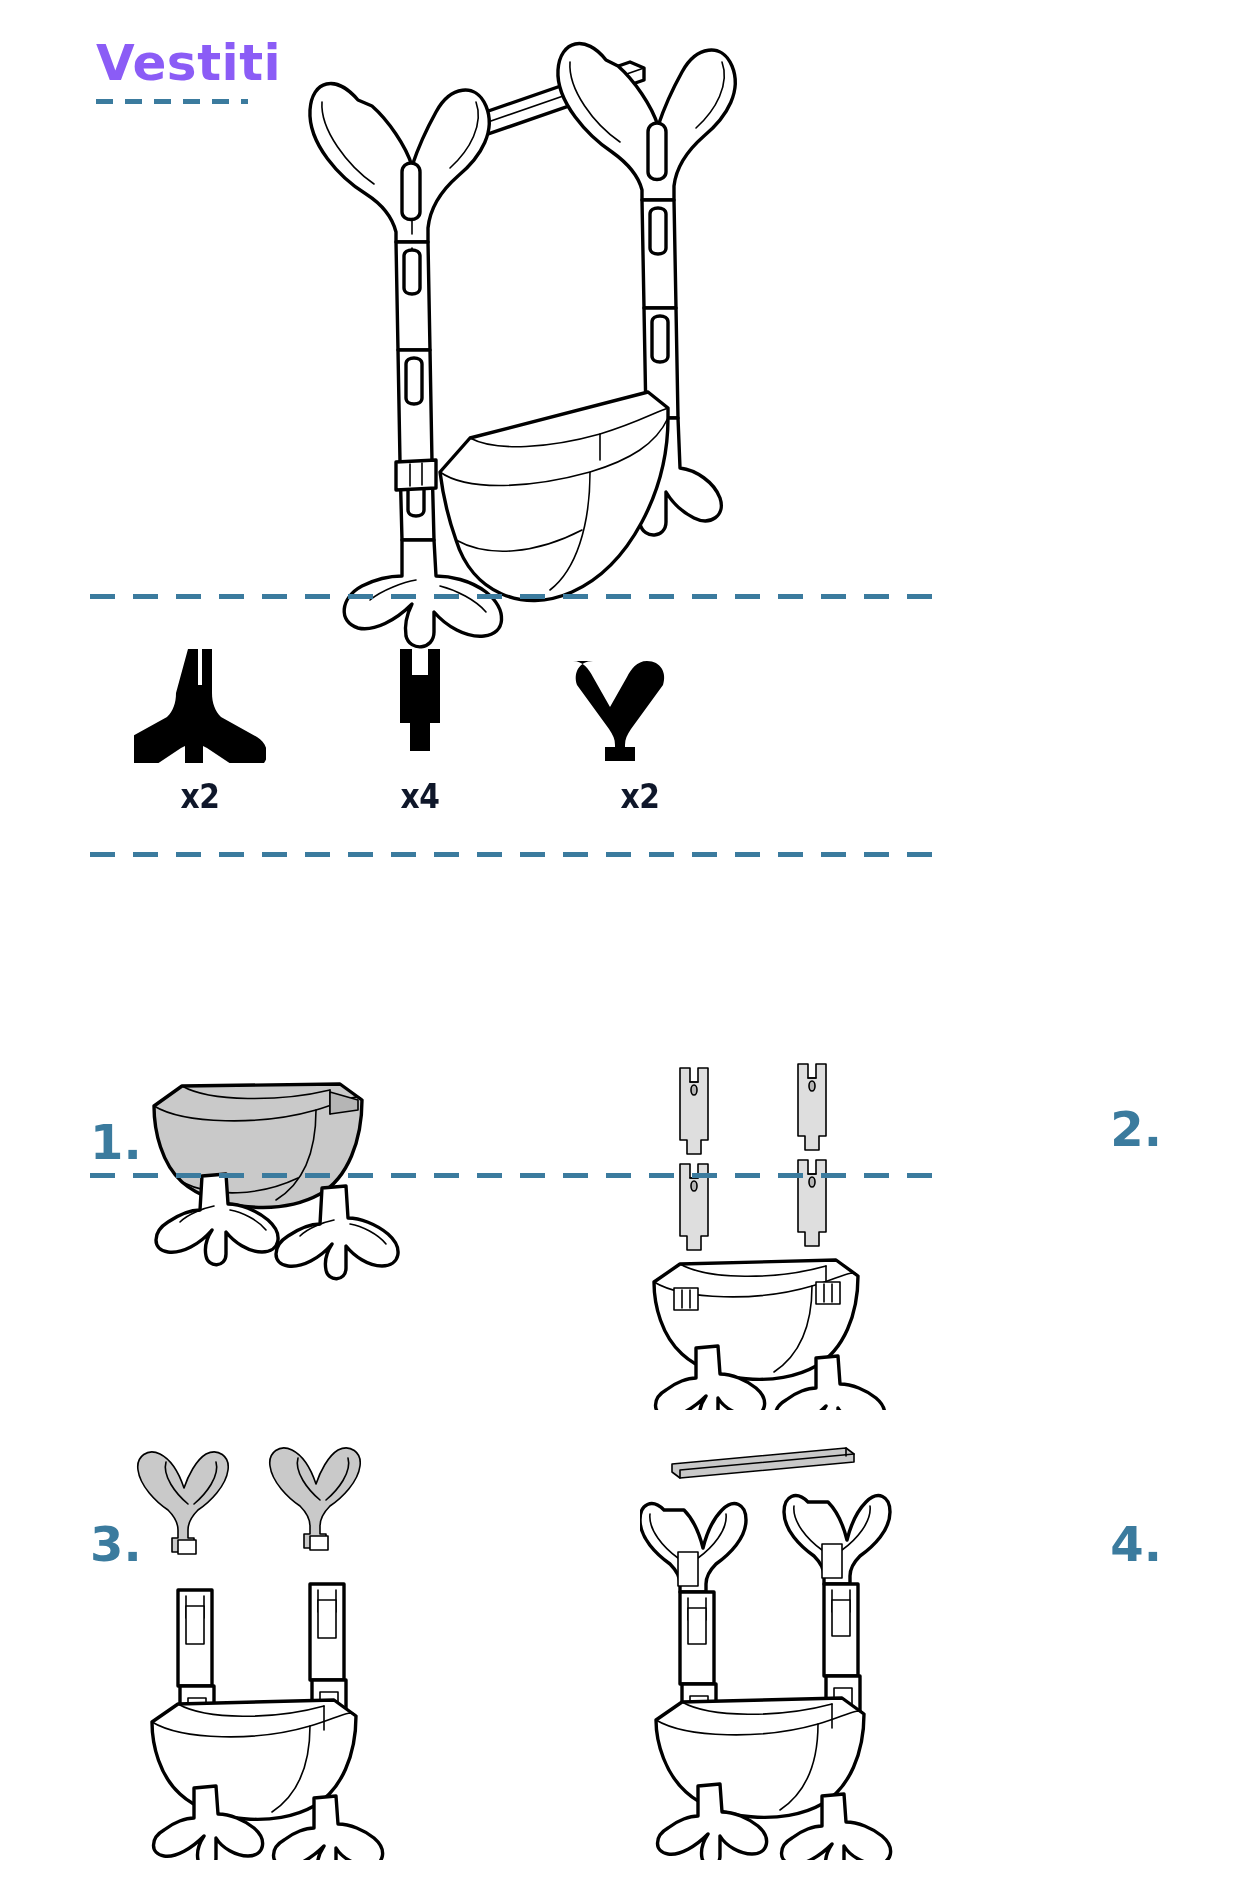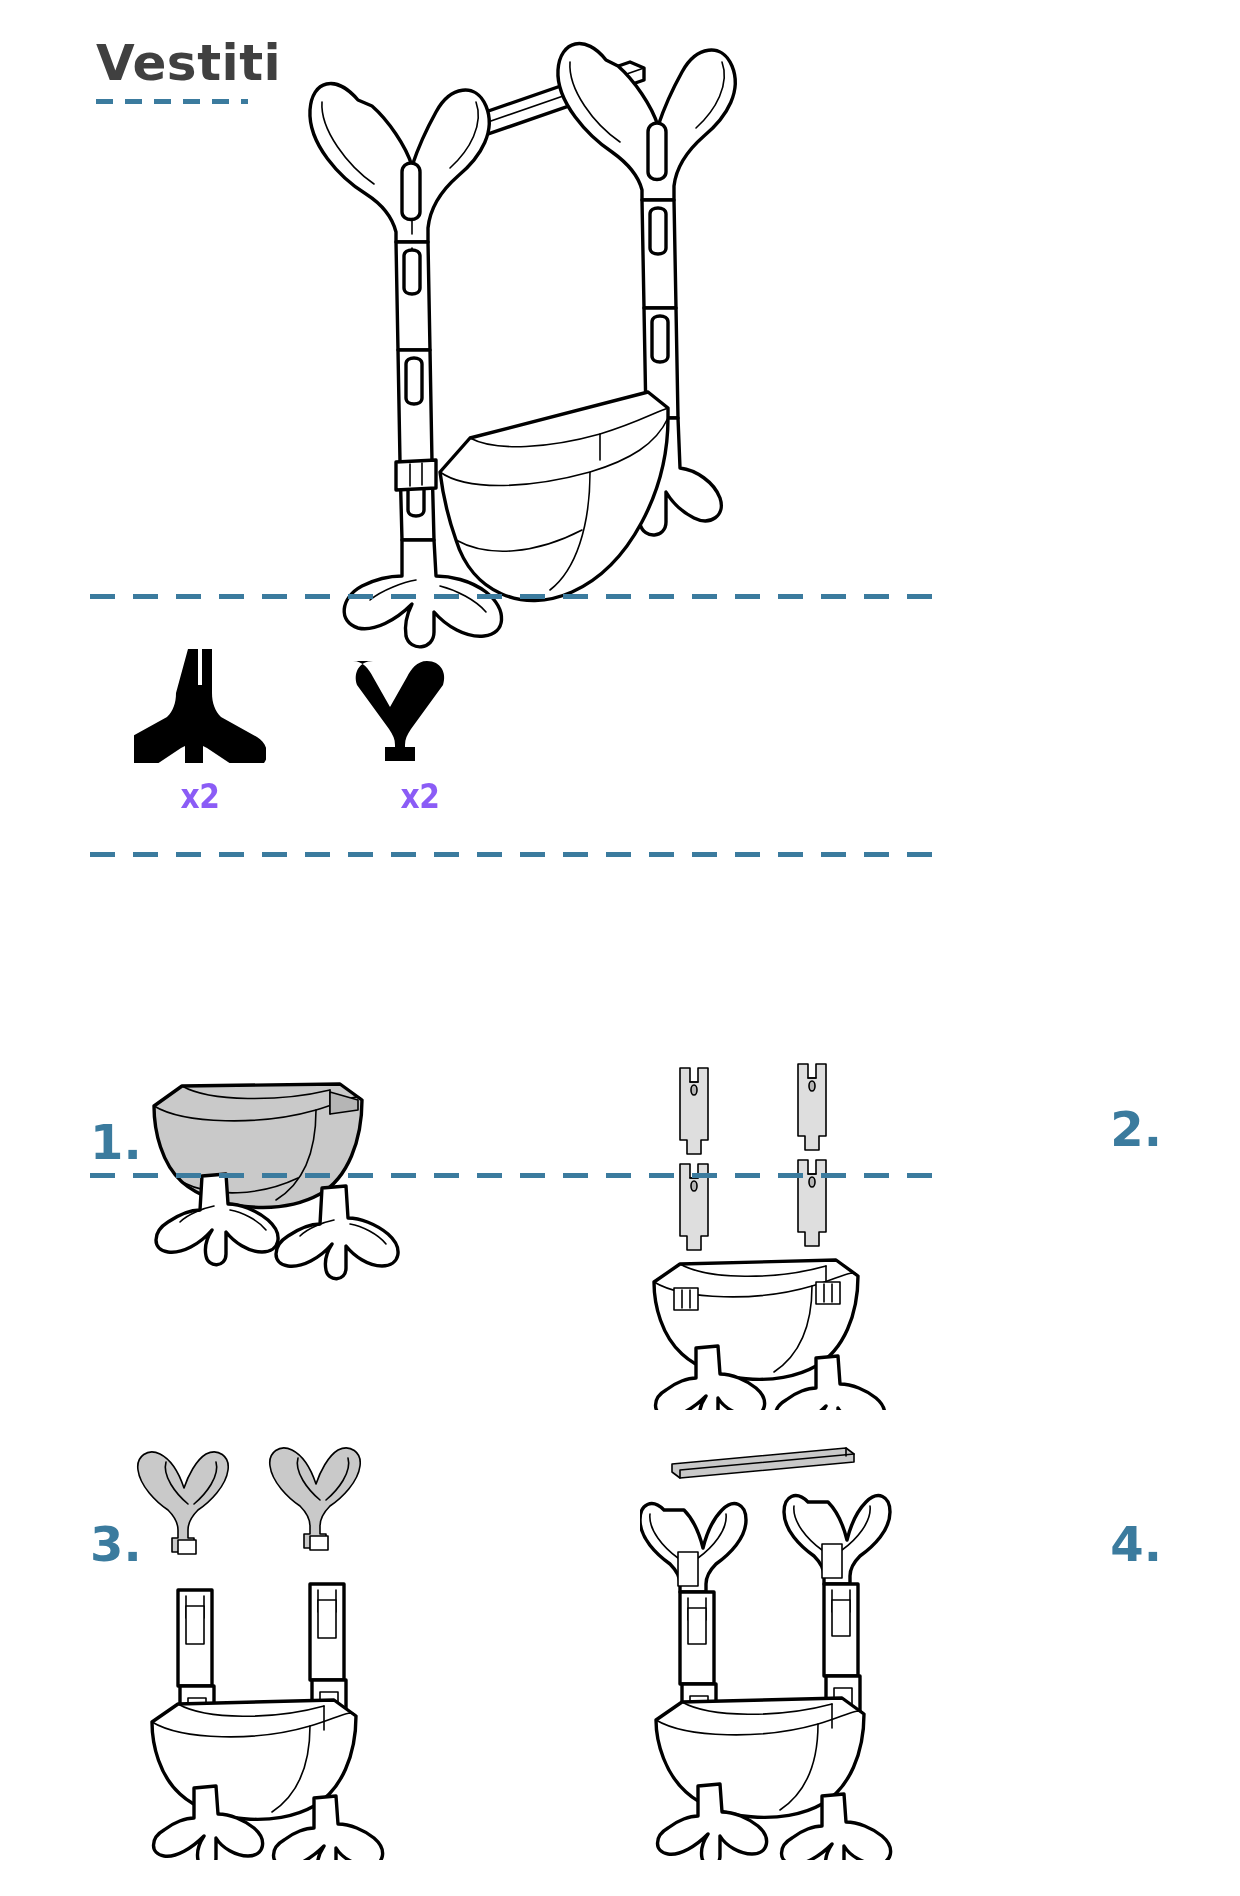--- a/index.html
+++ b/index.html
@@ -26,21 +26,21 @@
   
   #title-block {
     position: absolute;
     left: 96px;
     top: 38px;
     width: 360px;
   }
   #page-title {
     font-size: 50px;
     font-weight: bold;
-    color: #404040;
+    color: #8b5cf6;
     letter-spacing: 0.5px;
     line-height: 1;
     margin: 0;
     font-family: "DejaVu Sans", sans-serif;
   }
   #title-rule {
     margin-top: 11px;
     width: 152px;
     height: 5px;
     background-image: repeating-linear-gradient(
@@ -94,21 +94,21 @@
     display: flex;
     align-items: flex-end;
     justify-content: center;
   }
   .part-qty {
     margin-top: 14px;
     font-size: 33px;
     font-weight: bold;
     font-family: "DejaVu Sans Condensed", "Liberation Sans Narrow", "Liberation Sans", sans-serif;
     letter-spacing: -0.5px;
-    color: #8b5cf6;
+    color: #0f172a;
   }
 
   
   .step {
     position: absolute;
   }
   .step-num {
     position: absolute;
     font-size: 48px;
     font-weight: bold;
@@ -247,20 +247,28 @@
                                  c0 10 3 18 9 24
                                  l36 20 c10 6 13 18 7 26 -6 9 -18 11 -27 5
                                  l-30 -20 -4 -2 v18 h-18 v-18 l-4 2 -30 20
                                  c-9 6 -21 4 -27 -5 -6 -8 -3 -20 7 -26
                                  l36 -20 c6 -6 9 -14 9 -24 z"></path>
         </svg>
       </div>
       <div class="part-qty">x2</div>
     </div>
 
+    <div class="part-cell">
+      <div class="part-figure">
+        <svg width="64" height="116" viewBox="0 0 64 116">
+          <path class="solid" d="M12 2 h12 v26 h16 V2 h12 v74 h-10 v28 h-20 v-28 h-10 z"></path>
+        </svg>
+      </div>
+      <div class="part-qty">x4</div>
+    </div>
 
     <div class="part-cell">
       <div class="part-figure">
         <svg width="134" height="104" viewBox="0 0 134 104">
           <path class="solid" d="M20 2 c-14 0 -20 12 -16 24 l32 44
                                  c4 6 6 10 6 16 v2 h-10 v14 h30 v-14 h-10 v-2
                                  c0 -6 2 -10 6 -16 l32 -44 c4 -12 -2 -24 -16 -24
                                  -10 0 -16 8 -20 16 l-17 30 -17 -30 c-4 -8 -10 -16 -20 -16 z"></path>
         </svg>
       </div>

